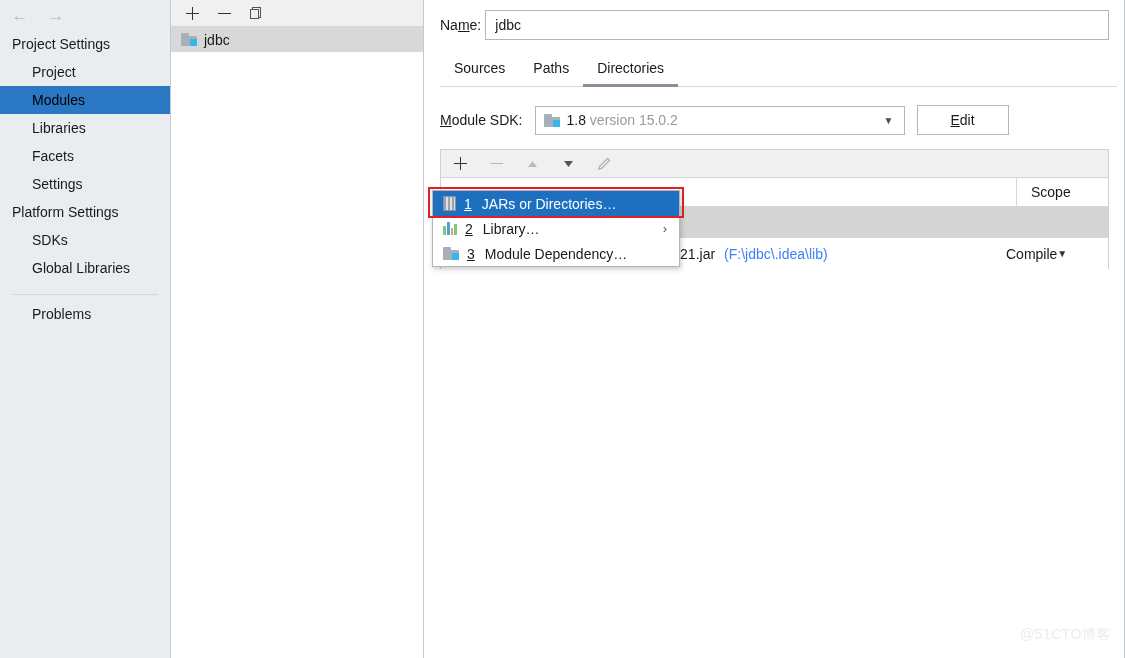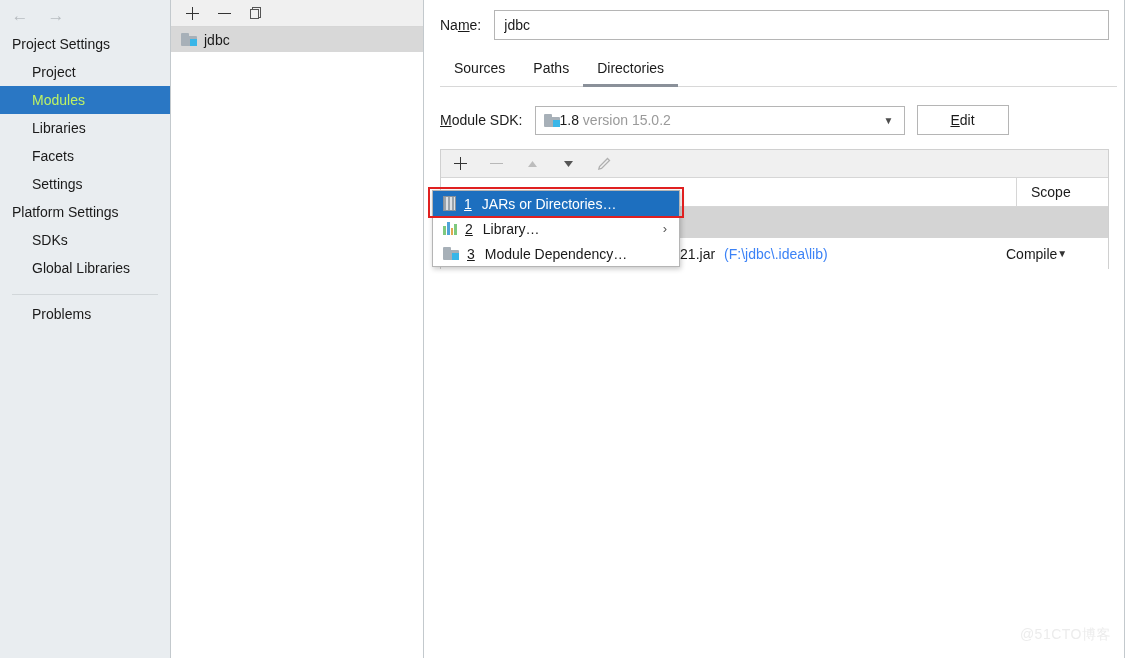--- a/index.html
+++ b/index.html
@@ -33,21 +33,21 @@
     padding: 6px 0 6px 12px;
     font-size: 14px; color: #1a1a1a;
   }
   .side-item {
     padding: 5px 0 5px 32px;
     font-size: 14px; color: #1a1a1a;
     line-height: 18px;
   }
   .side-item.selected {
     background: #2a77c4;
-    color: #bef264;
+    color: #000000;
   }
   .side-sep {
     margin: 12px 12px 0 12px;
     border-top: 1px solid #d2d7da;
   }
   .side-item.problems { padding-top: 10px; }
 
   
   .modules-pane {
     width: 253px; flex: 0 0 253px; height: 658px;
@@ -69,21 +69,21 @@
     font-size: 14px;
   }
 
   
   .detail {
     flex: 1 1 auto; height: 658px; background: #ffffff;
     position: relative; padding: 0 8px;
   }
   .name-row {
     display: flex; align-items: center;
-    padding: 10px 8px 0 8px; gap: 13px;
+    padding: 10px 8px 0 8px; gap: 4px;
   }
   .name-label { font-size: 14px; white-space: nowrap; }
   .name-input {
     flex: 1 1 auto; height: 30px;
     border: 1px solid #b5b5b5; background: #fff;
     padding: 0 9px; font-size: 14px;
     font-family: "Liberation Sans", sans-serif;
     color: #1a1a1a; outline: none;
   }
   .tabs {
@@ -101,21 +101,21 @@
 
   .sdk-row {
     display: flex; align-items: center; gap: 12px;
     margin: 18px 8px 0 8px;
     text-align: center;
   }
   .sdk-label { font-size: 14px; white-space: nowrap; }
   .sdk-combo {
     width: 370px; height: 29px;
     border: 1px solid #b5b5b5; background: #fff;
-    display: flex; align-items: center; 
+    display: flex; align-items: center; gap: 7px;
     padding: 0 8px; position: relative;
   }
   .sdk-combo .caret {
     position: absolute; right: 10px; top: 50%;
     transform: translateY(-50%);
     color: #4d4d4d; font-size: 10px;
   }
   .sdk-ver { font-size: 14px; }
   .sdk-ver .dim { color: #9a9a9a; }
   .edit-btn {

